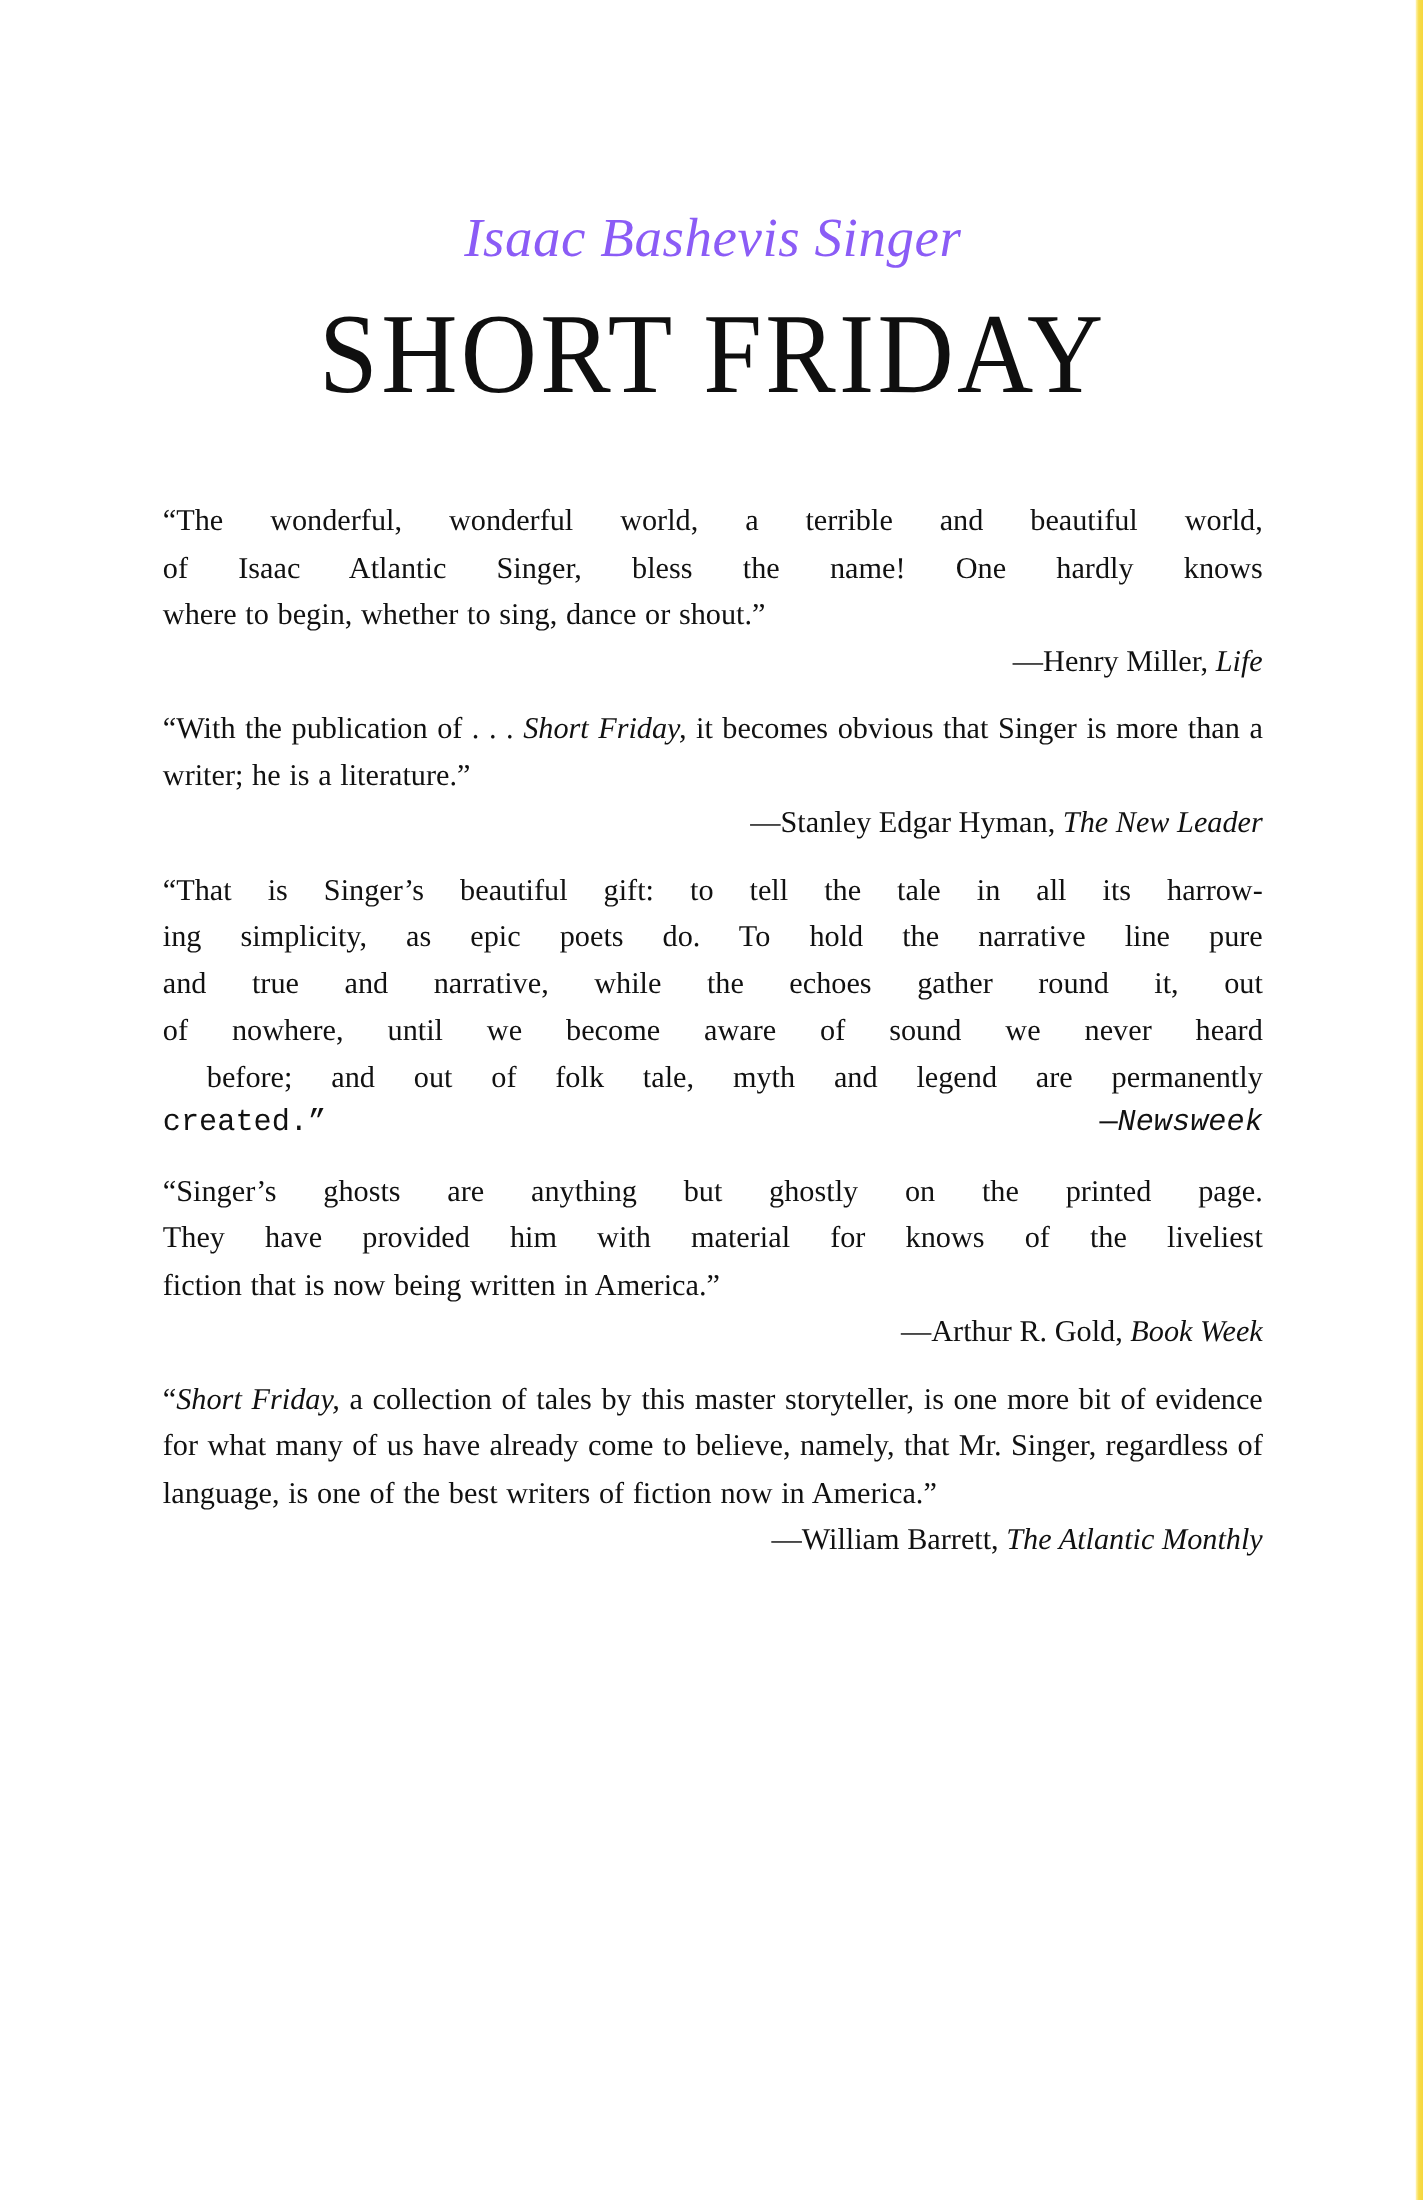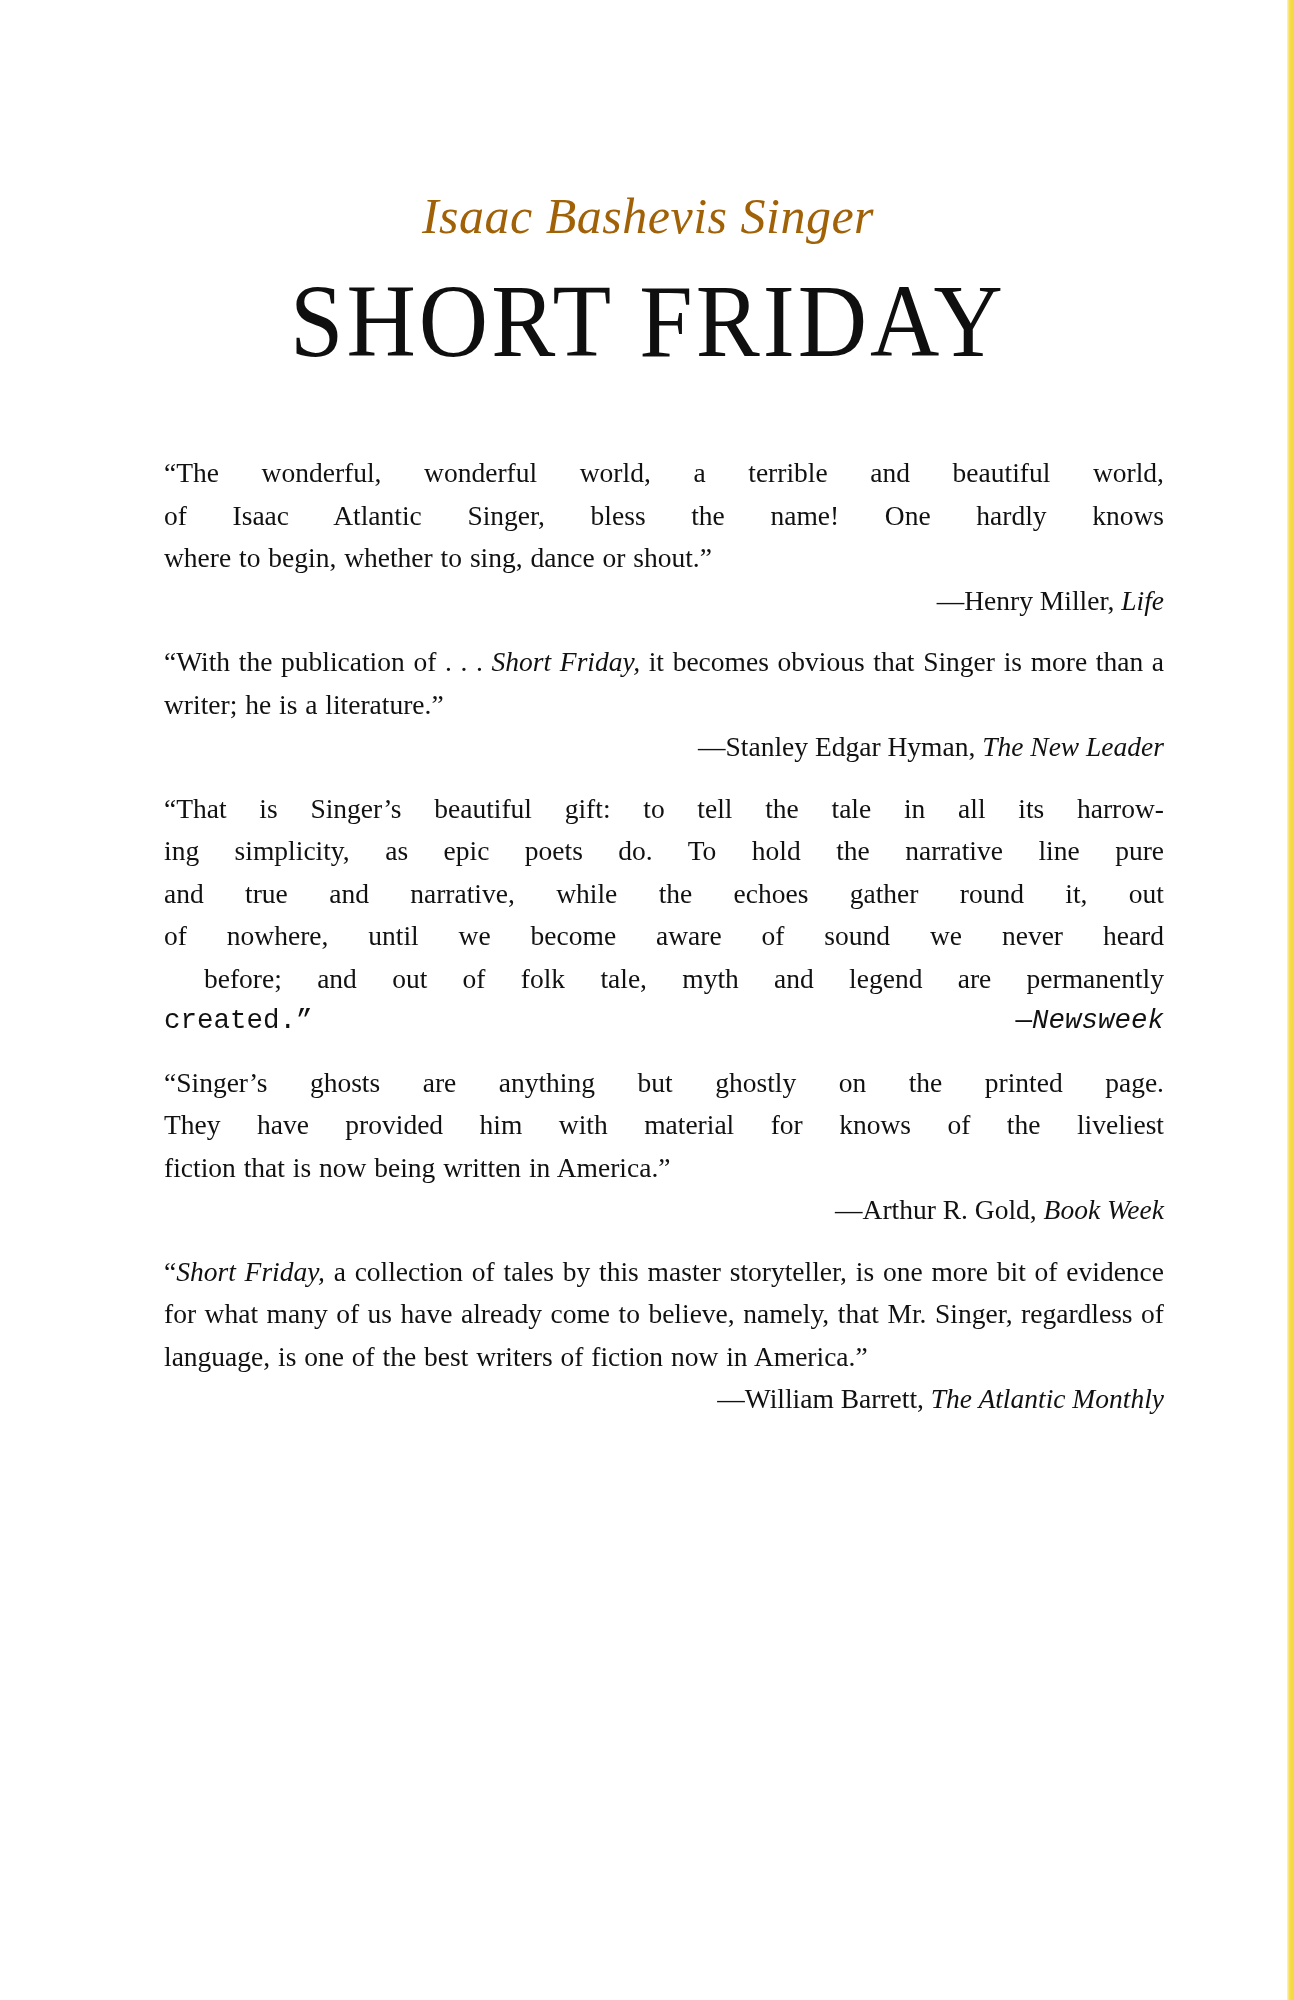--- a/index.html
+++ b/index.html
@@ -32,39 +32,39 @@
     .author {
       position: absolute;
       top: 186px;
       left: 0;
       width: 1000px;
       text-align: center;
       font-style: italic;
       font-size: 50px;
       line-height: 60px;
       letter-spacing: 0.5px;
-      color: #a16207;
+      color: #8b5cf6;
     }
     .title {
       position: absolute;
       top: 262px;
       left: 0;
       width: 1000px;
       text-align: center;
       font-size: 96px;
       line-height: 110px;
       letter-spacing: 3px;
       color: #0f0f0f;
       transform: scaleY(1.08);
       transform-origin: top center;
     }
     .blurbs {
       position: absolute;
       top: 452px;
-      left: 16px;
+      left: 0;
       width: 1000px;
     }
     .blurb {
       margin: 0 0 19px 0;
     }
     .quote {
       font-size: 27.5px;
       line-height: 42.5px;
       text-align: justify;
       text-align-last: left;

